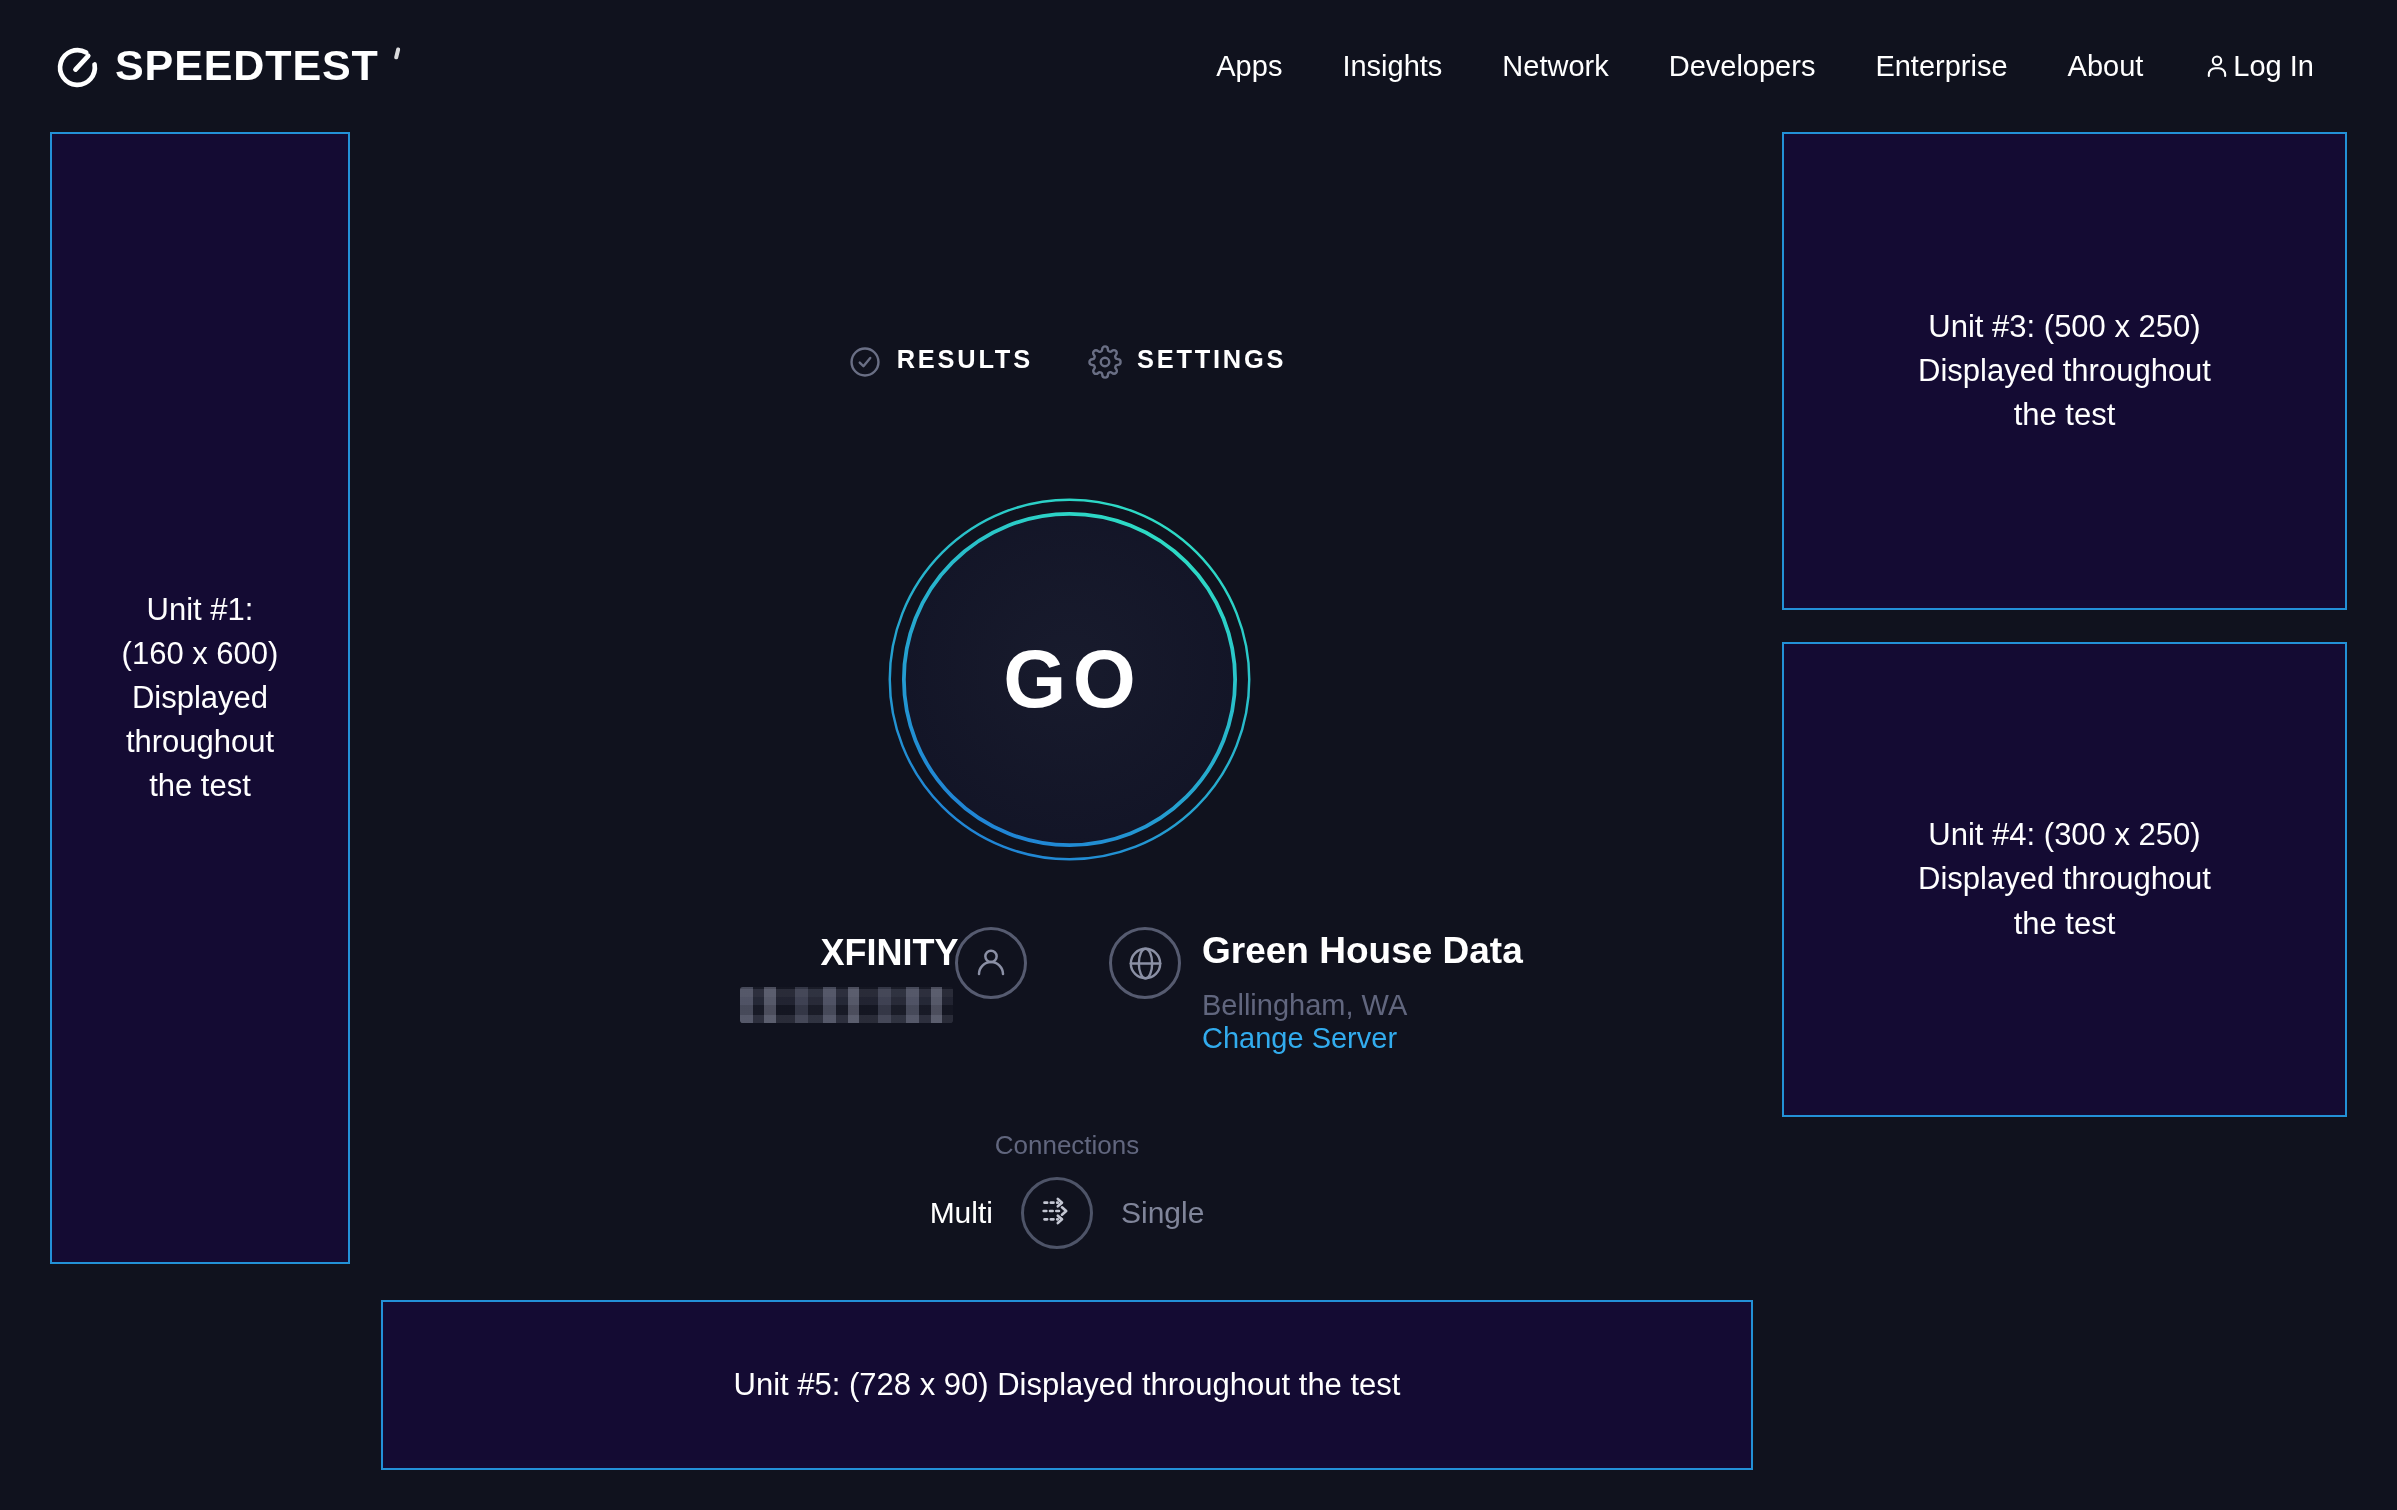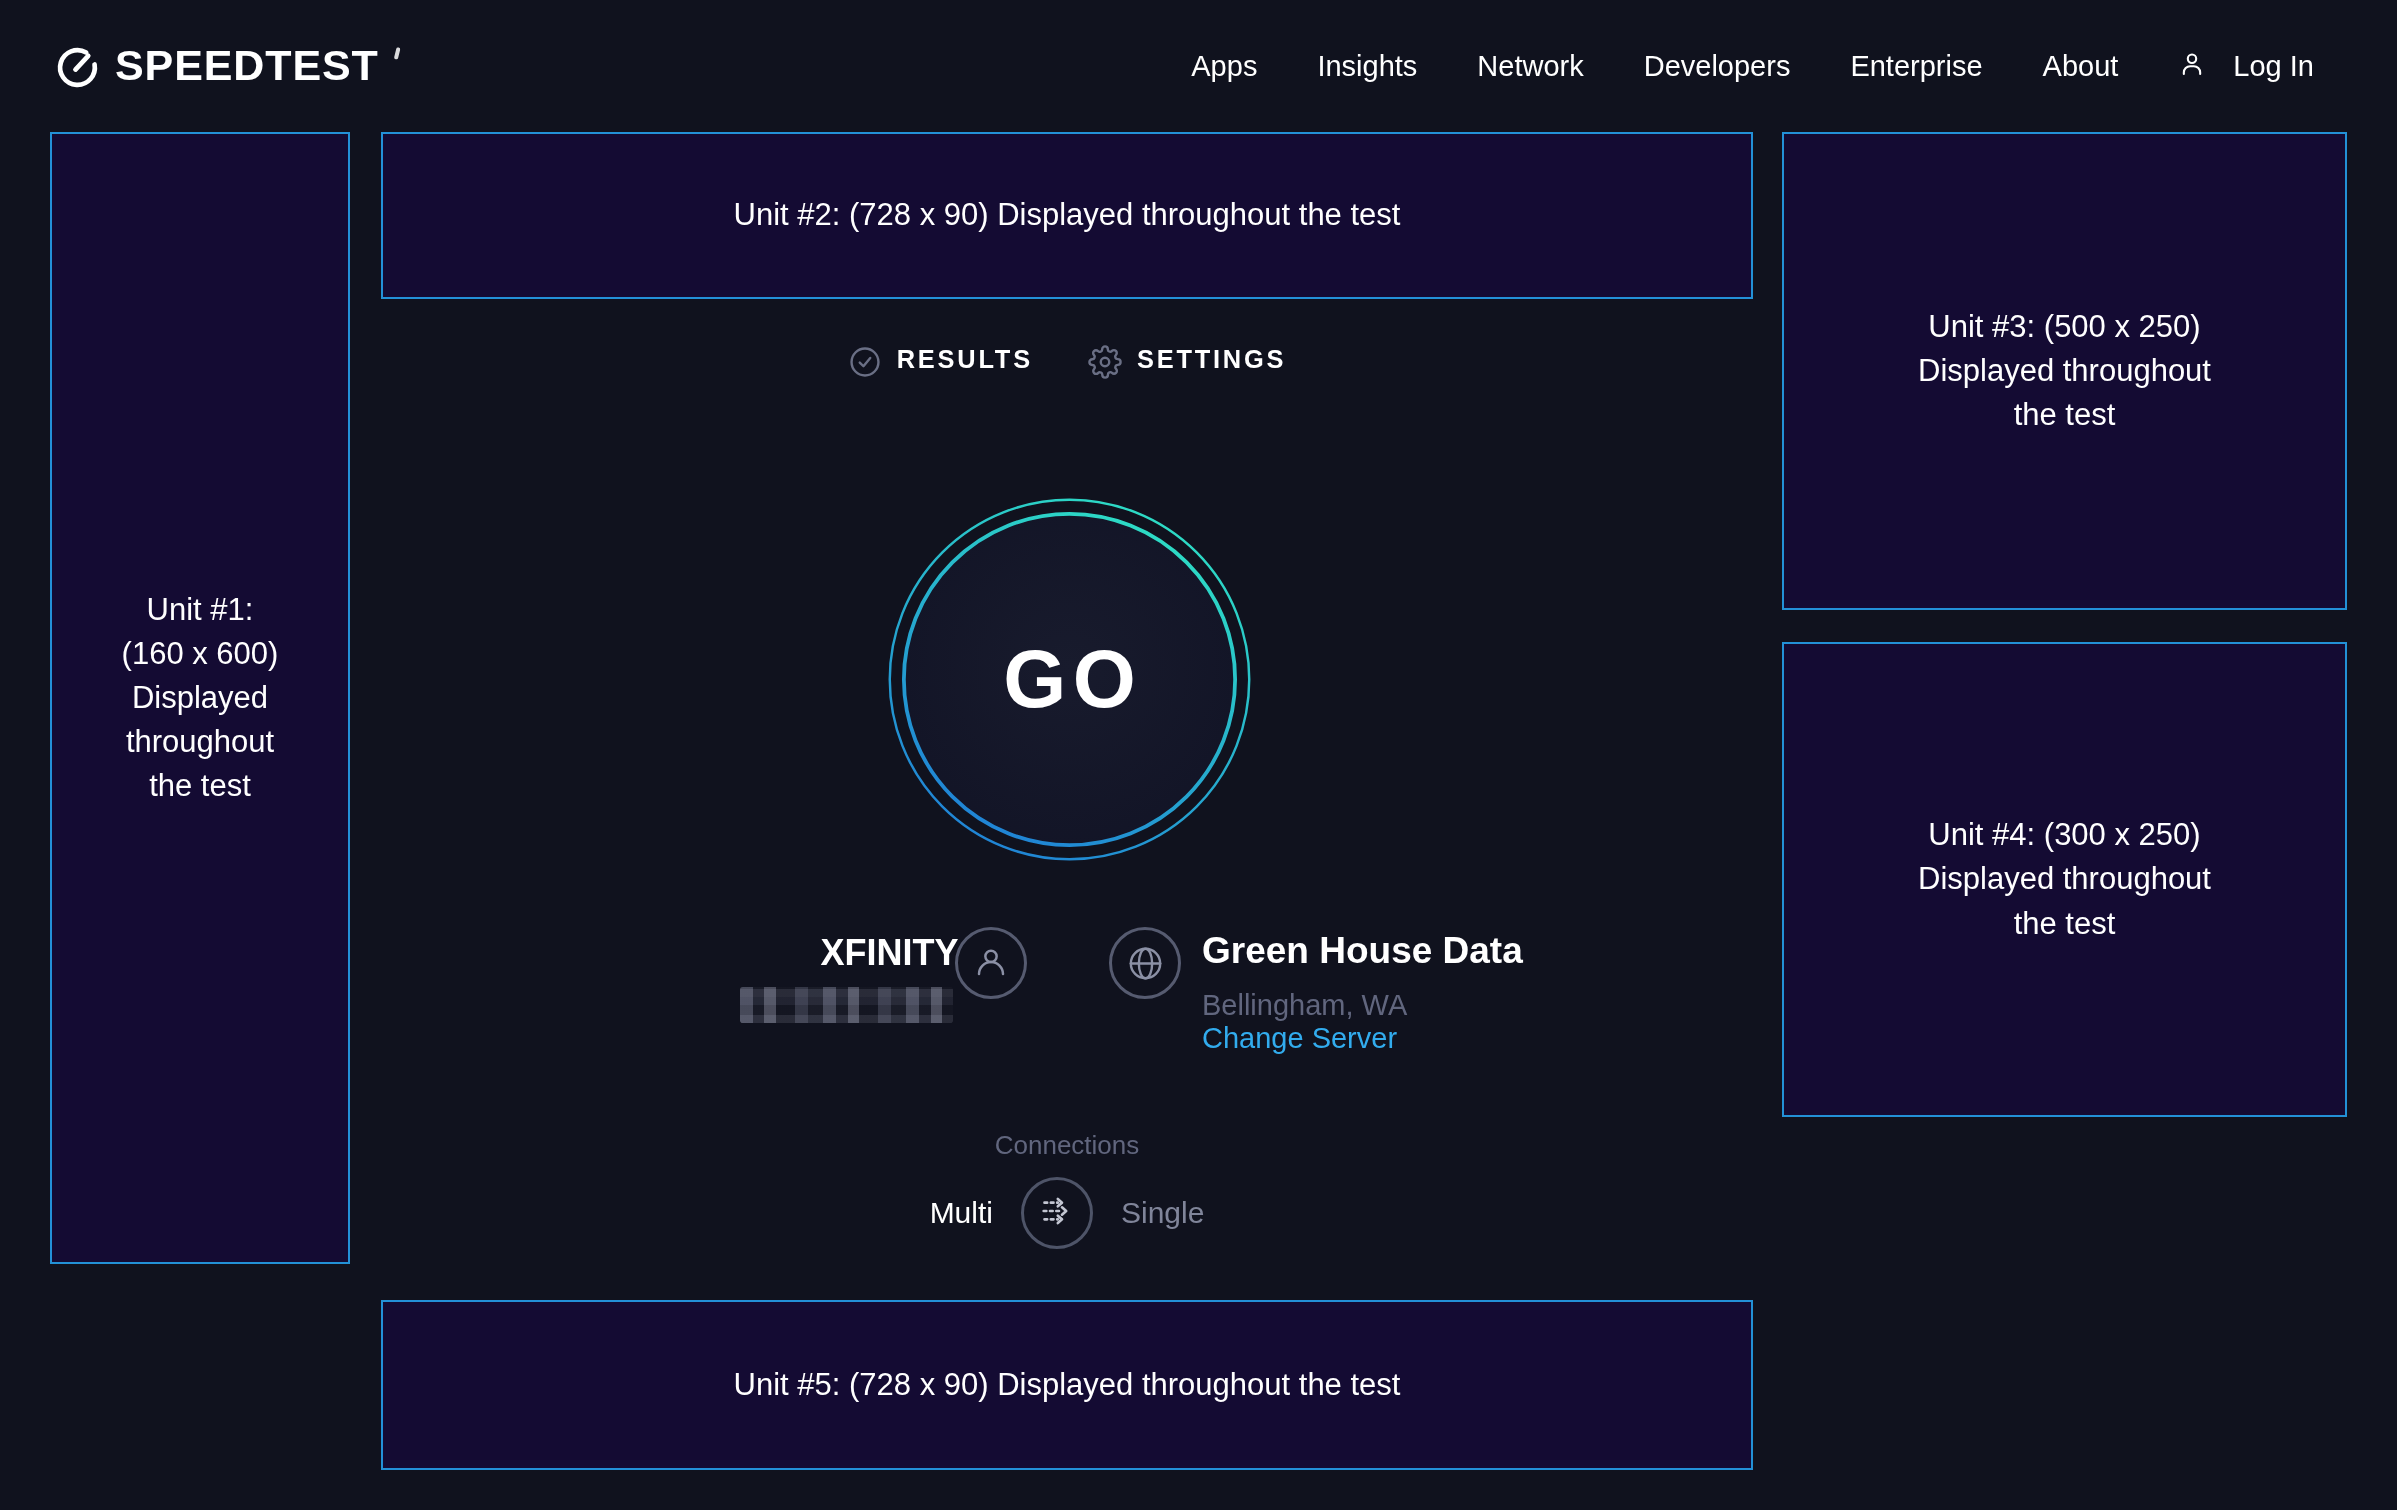--- a/index.html
+++ b/index.html
@@ -31,21 +31,21 @@
   .logo-mark{
     width:3.8px; height:12.2px; background:#fff; opacity:.85;
     border-radius:1.9px; transform:rotate(14deg) translateY(-13px);
     display:inline-block;
   }
   .nav{ display:flex; align-items:center; gap:60px; }
   .nav-item{
     font-size:29px; color:#fff; text-decoration:none; cursor:pointer;
     white-space:nowrap;
   }
-  .login{ display:flex; align-items:flex-start; gap:27px; cursor:pointer; }
+  .login{ display:flex; align-items:center; gap:2px; cursor:pointer; }
   .login svg{ display:block; }
 
   
   .adbox{
     position:absolute;
     background:#140b33;
     border:2.8px solid #2391d7;
     display:flex; align-items:center; justify-content:center;
     text-align:center;
     color:#fff; font-size:31px; line-height:1.42;
@@ -166,23 +166,20 @@
     </div>
   </div>
 
   <div class="adbox ad1">
     <span>Unit #1:
 (160 x 600)
 Displayed
 throughout
 the test</span>
   </div>
-  <div class="adbox ad2">
-    <span>Unit #2: (728 x 90) Displayed throughout the test</span>
-  </div>
   <div class="adbox ad3">
     <span>Unit #3: (500 x 250)
 Displayed throughout
 the test</span>
   </div>
   <div class="adbox ad4">
     <span>Unit #4: (300 x 250)
 Displayed throughout
 the test</span>
   </div>

